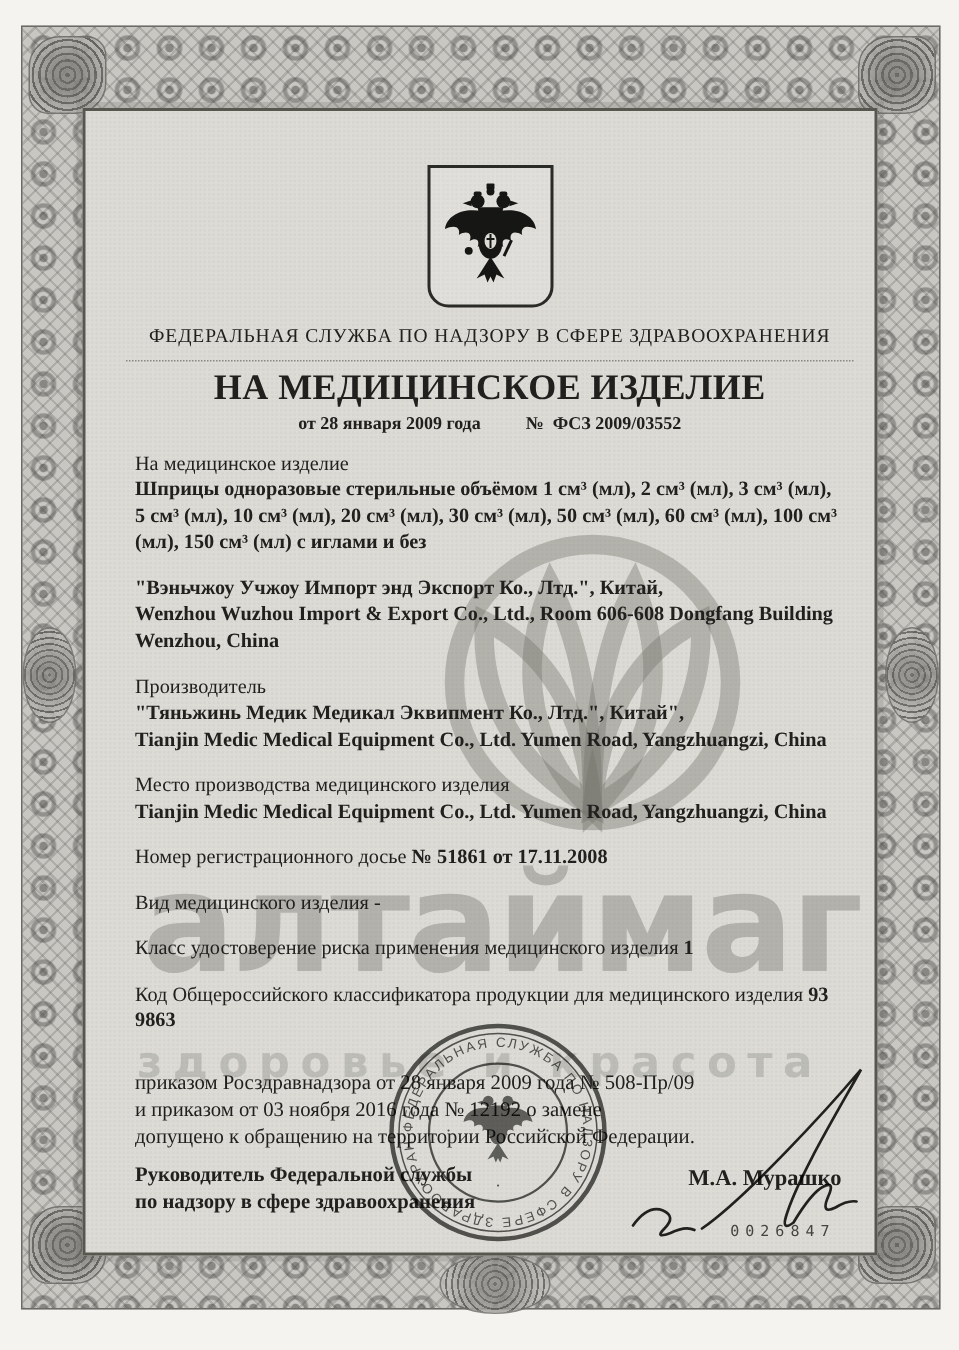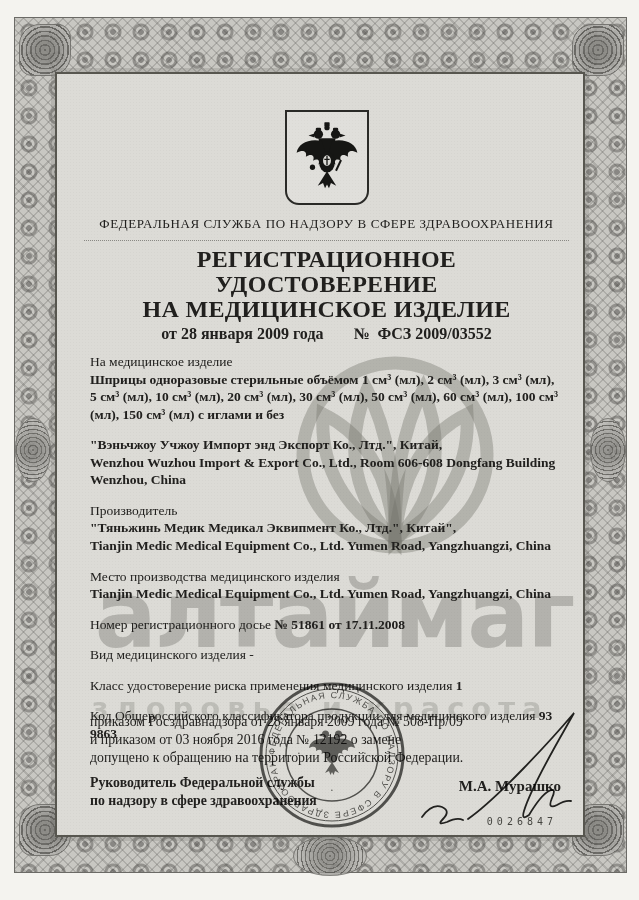--- a/index.html
+++ b/index.html
@@ -74,21 +74,21 @@
 
   .emblem-box {
     width:84px; height:95px; margin:0 auto 10px auto;
     border:2px solid #2a2a27; border-radius:0 0 14px 14px;
     display:flex; align-items:center; justify-content:center;
     background:rgba(255,255,255,.12);
   }
   .agency { text-align:center; font-size:13px; letter-spacing:.6px; line-height:1.35; }
   .sep { border-bottom:1px dotted #8a8984; margin:7px -6px 6px -6px; }
   .title { text-align:center; font-weight:700; font-size:24px; line-height:1.05; letter-spacing:.3px; }
-  .date-row { text-align:center; font-weight:700; font-size:16px; margin-top:3px; }
+  .date-row { text-align:center; font-weight:700; font-size:12px; margin-top:3px; }
   .date-row .gap { display:inline-block; width:30px; }
 
   .grp { font-size:13.5px; line-height:1.3; margin-top:13px; }
   .grp.first { margin-top:10px; }
   .b { font-weight:700; }
   .grp .lbl { font-weight:400; }
 
   
   .orders { position:absolute; left:33px; top:639px; font-size:13.8px; line-height:1.32; }
   .signatory { position:absolute; left:33px; top:700px; font-size:13.8px; line-height:1.32; font-weight:700; }
@@ -161,21 +161,20 @@
         </svg>
       </div>
 
       <div class="agency">
         <div>ФЕДЕРАЛЬНАЯ СЛУЖБА ПО НАДЗОРУ В СФЕРЕ ЗДРАВООХРАНЕНИЯ</div>
       </div>
 
       <div class="sep"></div>
 
       <div class="title">
-        <div>РЕГИСТРАЦИОННОЕ УДОСТОВЕРЕНИЕ</div>
         <div>НА МЕДИЦИНСКОЕ ИЗДЕЛИЕ</div>
       </div>
 
       <div class="date-row">
         <span>от 28 января 2009 года</span><span class="gap"></span><span>№</span>&nbsp;&nbsp;<span>ФСЗ 2009/03552</span>
       </div>
 
       <div class="grp first">
         <div class="lbl">На медицинское изделие</div>
         <div class="b">Шприцы одноразовые стерильные объёмом 1 см³ (мл), 2 см³ (мл), 3 см³ (мл), 5 см³ (мл), 10 см³ (мл), 20 см³ (мл), 30 см³ (мл), 50 см³ (мл), 60 см³ (мл), 100 см³ (мл), 150 см³ (мл) с иглами и без</div>

